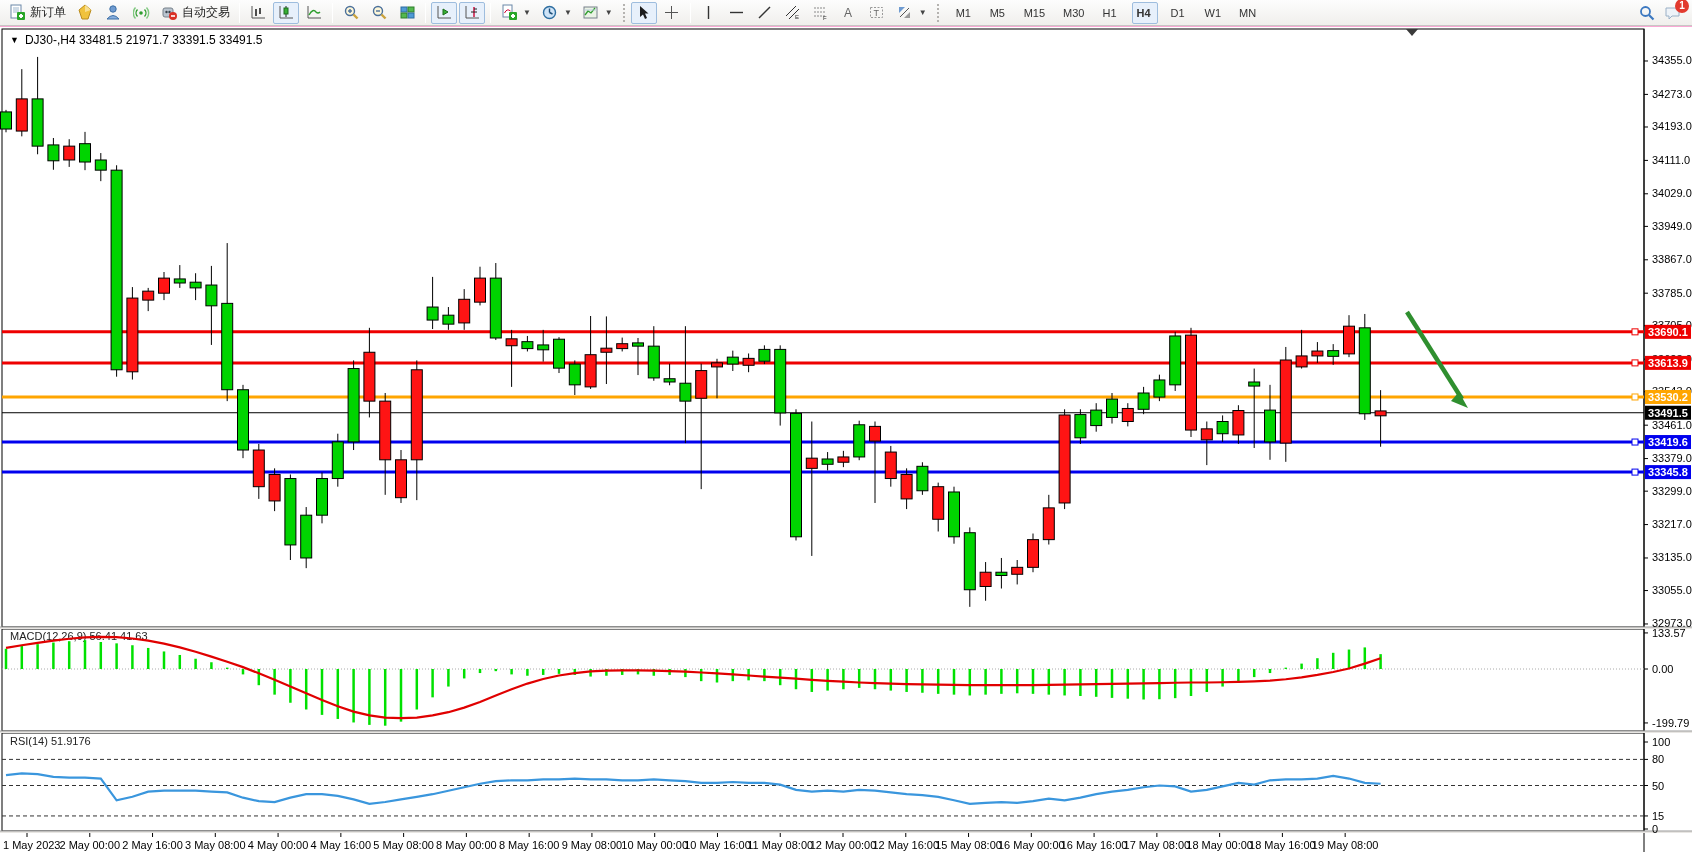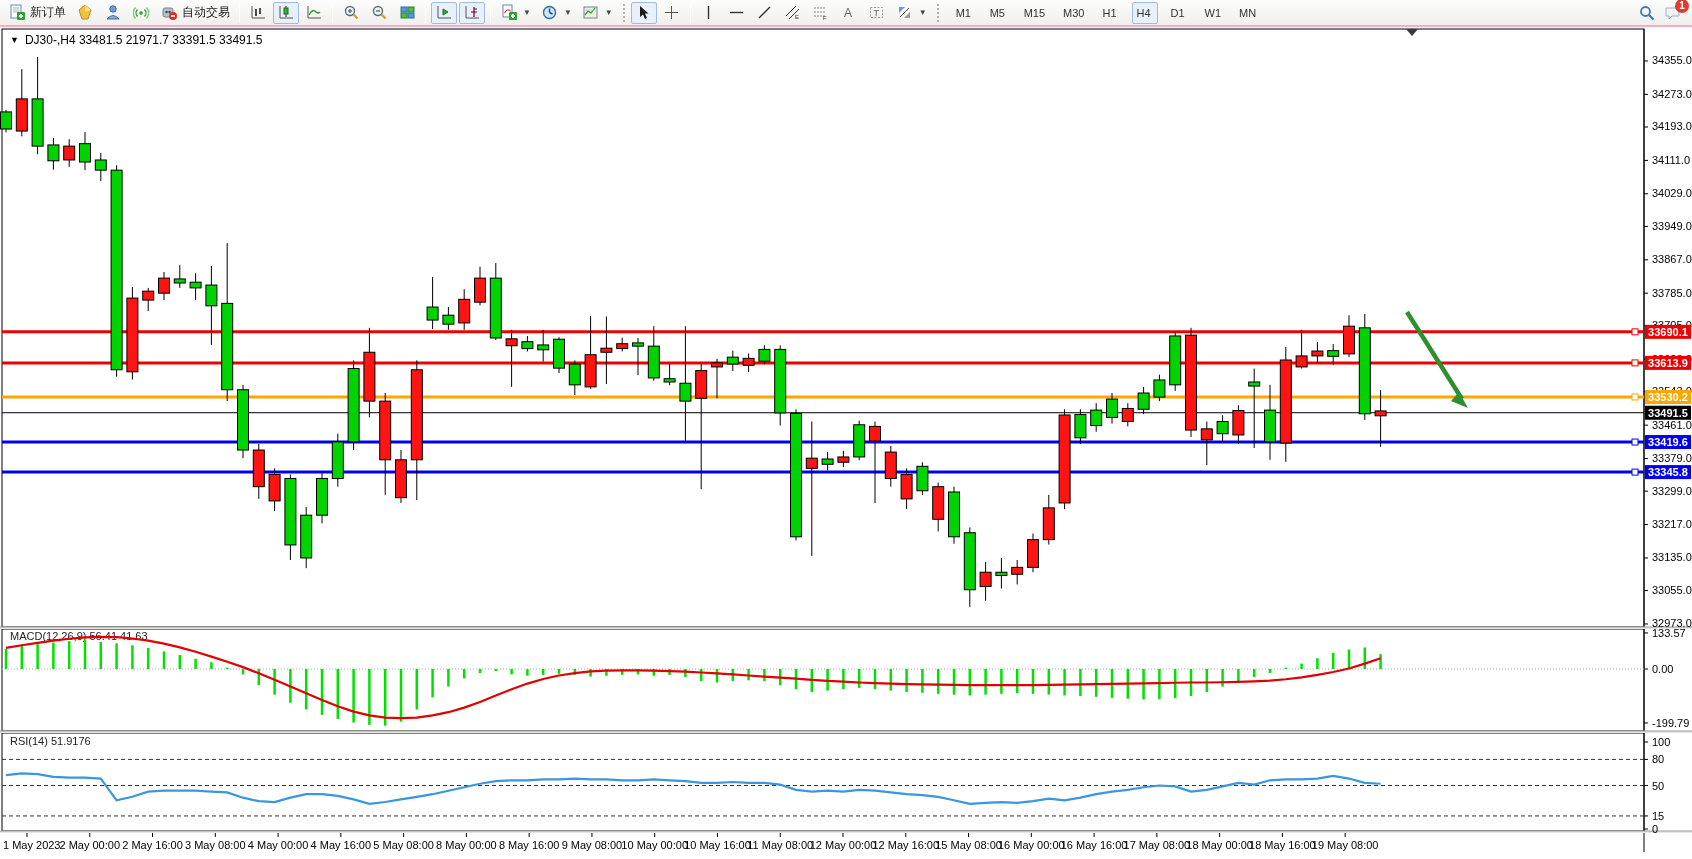--- a/index.html
+++ b/index.html
@@ -18,21 +18,21 @@
   .tb-btn .caret { font-size:8px; color:#444; margin-left:1px; }
   .tb-sep { width:1px; height:20px; background:#cfcdca; border-right:1px solid #ffffff; margin:0 3px; }
   .tb-handle { width:4px; height:20px; margin:0 3px;
     background-image:radial-gradient(circle, #b5b3b0 1px, transparent 1.2px);
     background-size:4px 4px; }
   .tb-right { margin-left:auto; display:flex; align-items:center; gap:8px; padding-right:6px; }
   .badge { position:absolute; right:-7px; top:-5px; width:14px; height:14px; background:#e23a2e;
     border-radius:50%; color:#fff; font-size:10px; font-weight:bold; text-align:center; line-height:14px; }
   .tf-btn { height:22px; min-width:26px; padding:0 4px; font-size:11px; color:#333;
     border:1px solid transparent; border-radius:2px; background:transparent; text-align:left;margin-left:6px; }
-  .tf-btn.active { background:#e7f0fb; border:1px solid #9ebdde; font-weight:normal; }
+  .tf-btn.active { background:#e7f0fb; border:1px solid #9ebdde; font-weight:bold; }
   .ic { display:inline-flex; align-items:center; justify-content:center; width:18px; height:18px; }
 
   
   #chart-wrap { position:absolute; left:0; top:27px; width:1692px; height:832px; background:#ffffff; }
   #chartsvg { position:absolute; left:0; top:0; }
   #symbol-header { position:absolute; left:10px; top:6px; font-size:12px; color:#000;
     display:flex; align-items:center; gap:6px; z-index:5; }
   #symbol-header .tri { font-size:9px; color:#000; }
   text { font-family:"Liberation Sans",sans-serif; }
 </style>

